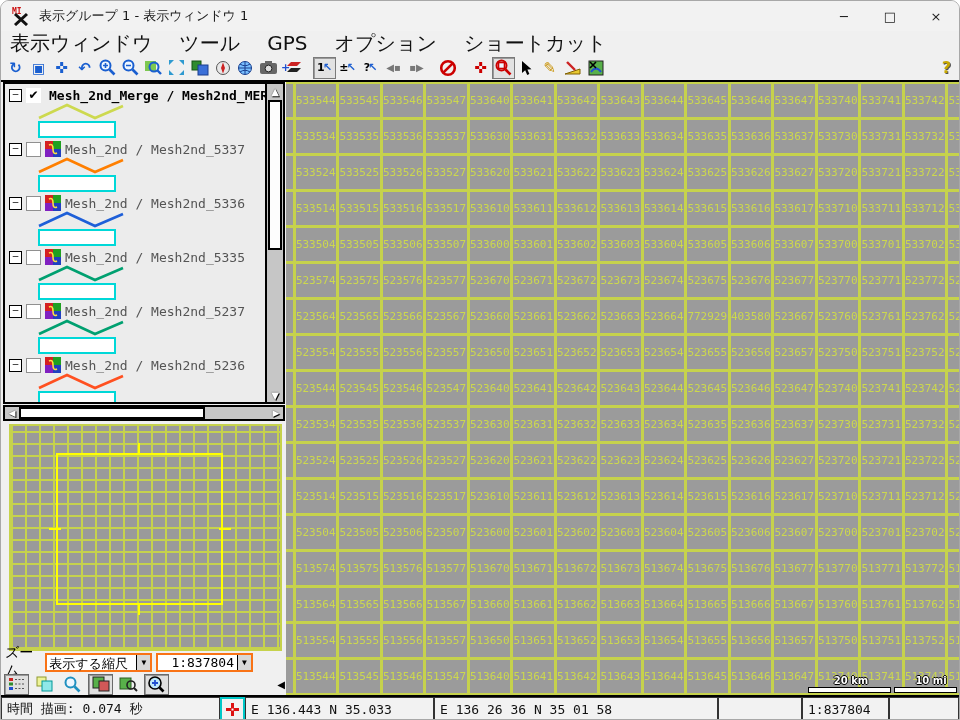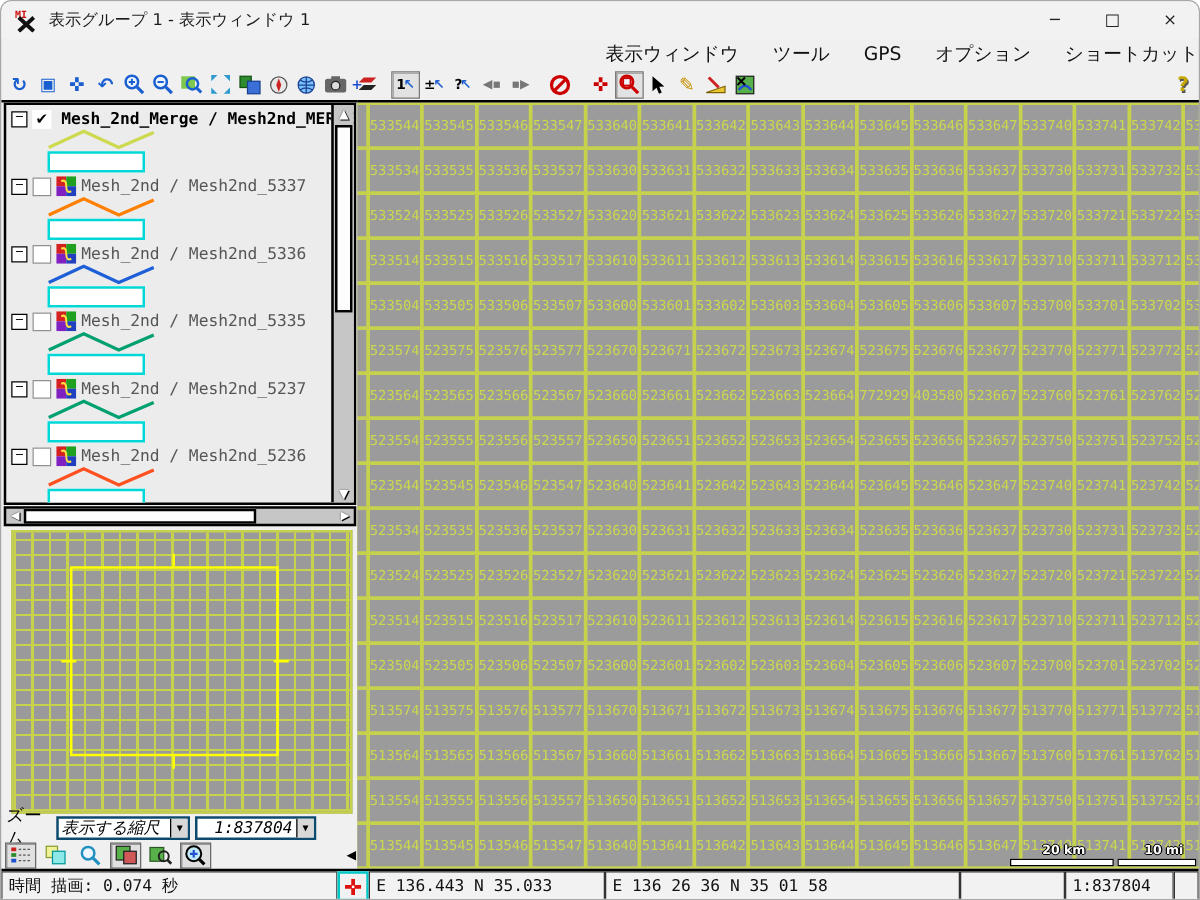--- a/index.html
+++ b/index.html
@@ -9,21 +9,21 @@
   
   #titlebar{position:absolute;left:0;top:0;right:0;height:30px;background:#f2f2f2;
     display:flex;align-items:center;padding-left:10px;}
   #app-icon{width:20px;height:20px;margin-right:8px;flex:0 0 auto;}
   #title-text{font-size:13px;color:#1a1a1a;}
   #win-controls{margin-left:auto;display:flex;height:30px;}
   .win-btn{width:46px;height:30px;display:flex;align-items:center;justify-content:center;
     font-size:13px;color:#222;cursor:default;}
   
   #menubar{position:absolute;left:0;top:30px;right:0;height:24px;display:flex;
-    align-items:center;gap:27px;padding-left:9px;font-size:15px;color:#111;justify-content:flex-end;}
+    align-items:center;gap:27px;padding-left:9px;font-size:20px;color:#111;}
   
   #toolbar{position:absolute;left:0;top:54px;right:0;height:25px;display:flex;
     align-items:center;padding-left:3px;border-bottom:2px solid #000;}
   .tb-icon{width:23px;height:22px;display:flex;align-items:center;justify-content:center;
     font-size:15px;font-weight:bold;border:1px solid transparent;box-sizing:border-box;}
   .tb-icon.pressed{background:#e2e2e2;border:1px solid #7a7a7a;
     box-shadow:inset 1px 1px 0 #9a9a9a;}
   #toolbar-help{margin-left:auto;margin-right:8px;color:#c8a800;font-weight:bold;
     font-size:16px;text-shadow:1px 1px 0 #555;}
   .cursor-sub{font-size:11px;color:#2060d0;margin-left:-2px;}
@@ -62,22 +62,22 @@
     background-image:
       repeating-linear-gradient(90deg,#c6d24c 0 2px,transparent 2px 14px),
       repeating-linear-gradient(0deg,#c6d24c 0 2px,transparent 2px 12px);}
   #extent-rect{position:absolute;left:45px;top:27px;width:167px;height:152px;
     border:2px solid #ffff00;box-sizing:border-box;}
   .ext-tick{position:absolute;background:#ffff00;}
   
   #zoom-row{position:absolute;left:0;top:651px;width:252px;height:20px;display:flex;
     align-items:center;}
   #zoom-label{font-size:14px;color:#000;margin:0 3px 0 4px;}
-  .combo{height:19px;background:#fff;border:2px solid #0c4a6e;box-sizing:border-box;
-    display:flex;align-items:center;font-family:"DejaVu Sans Mono",monospace;font-style:italic;}
+  .combo{height:19px;background:#fff;border:2px solid #f97316;box-sizing:border-box;
+    display:flex;font-family:"DejaVu Sans Mono",monospace;}
   #scale-mode-combo{width:122px;font-size:13px;}
   #scale-mode-combo .combo-text{flex:1;padding-left:2px;font-family:"DejaVu Sans",sans-serif;}
   #scale-value-combo{width:110px;margin-left:4px;font-size:13px;}
   #scale-value-combo .combo-text{flex:1;text-align:right;padding-right:3px;}
   .combo-arrow{width:13px;height:100%;background:#d8d8d8;border-left:1px solid #000;
     display:flex;align-items:center;justify-content:center;font-size:8px;color:#000;}
   
   #view-row{position:absolute;left:0;top:672px;width:285px;height:22px;display:flex;
     align-items:center;gap:3px;padding-left:3px;}
   .vb{width:25px;height:21px;display:flex;align-items:center;justify-content:center;
@@ -736,21 +736,21 @@
         <div class="mesh-cell">513742</div>
         <div class="mesh-cell">513743</div>
       </div>
     <div class="sb-wrap" style="left:520px;top:593px;width:90px">20 km</div>
     <div class="sb-wrap" style="left:600px;top:593px;width:90px">10 mi</div>
     <div class="scalebar" style="left:522px;top:605px;width:83px"></div>
     <div class="scalebar" style="left:608px;top:605px;width:63px"></div>
   </div>
 
   <div id="statusbar">
-    <div class="st-box" style="width:269px">時間 描画: 0.074 秒</div>
+    <div class="st-box" style="width:219px">時間 描画: 0.074 秒</div>
     <div class="st-box" style="width:25px;border-color:#00c8c8;border-width:2px;justify-content:center;padding-left:0">
       <svg width="13" height="13" viewBox="0 0 13 13">
         <path d="M5,0 h3 v5 h5 v3 h-5 v5 h-3 v-5 h-5 v-3 h5 z" fill="#dd1111"></path>
         <rect x="5.5" y="5.5" width="2" height="2" fill="#fff"></rect>
       </svg>
     </div>
     <div class="st-box" style="width:189px">E 136.443  N 35.033</div>
     <div class="st-box" style="width:284px">E 136 26 36  N 35 01 58</div>
     <div class="st-box" style="width:84px"></div>
     <div class="st-box" style="width:87px">1:837804</div>

